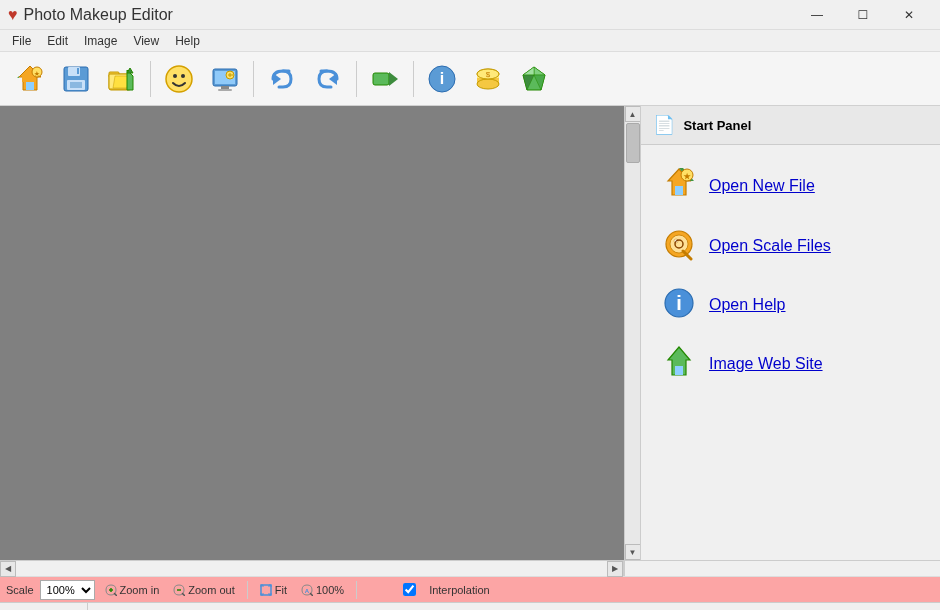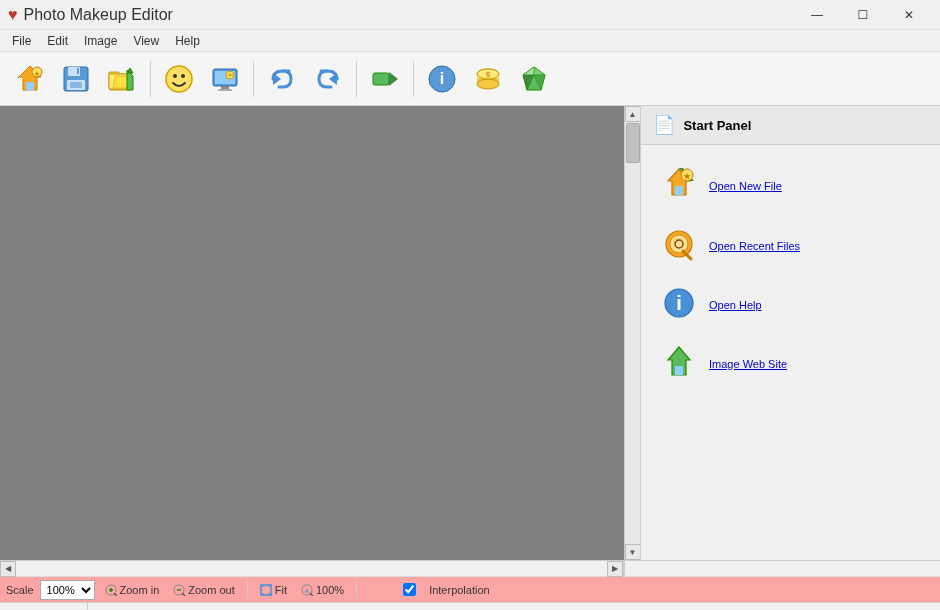--- a/index.html
+++ b/index.html
@@ -110,21 +110,21 @@
       display: flex; align-items: center; gap: 8px;
       border-bottom: 1px solid #ccc;
       font-weight: bold; font-size: 13px;
     }
     #panel-content { padding: 12px 8px; display: flex; flex-direction: column; gap: 4px; }
     .panel-item {
       display: flex; align-items: center; gap: 12px;
       padding: 8px 12px;
       cursor: pointer; border-radius: 2px;
     }
-    .panel-item a { color: #0000cc; text-decoration: underline; font-size: 11px; }
+    .panel-item a { color: #0000cc; text-decoration: underline; font-size: 16px; }
     .hscroll-arrow {
       width: 16px; height: 16px;
       display: flex; align-items: center; justify-content: center;
       cursor: pointer; font-size: 8px; color: #555;
       background: #e8e8e8; border: 1px solid #bbb;
     }
     .hscroll-track { flex: 1; height: 100%; background: #e8e8e8; }
 
     
     #bottom-toolbar {
@@ -347,21 +347,21 @@
       <div class="panel-item">
         <span>
           <svg width="36" height="36" viewBox="0 0 36 36">
             <circle cx="18" cy="18" r="13" fill="#f5a623" stroke="#c47c00" stroke-width="1.2"></circle>
             <circle cx="18" cy="18" r="9" fill="#ffe097" stroke="#c47c00" stroke-width="0.8"></circle>
             <circle cx="15" cy="15" r="2" fill="white" stroke="#c47c00" stroke-width="0.5"></circle>
             <path d="M22,25 L30,33" stroke="#c47c00" stroke-width="3" stroke-linecap="round"></path>
             <circle cx="18" cy="18" r="4" fill="none" stroke="#8a4500" stroke-width="1.5"></circle>
           </svg>
         </span>
-        <a href="#">Open Recent Files</a>
+        <a href="#">Open Scale Files</a>
       </div>
 
       <div class="panel-item">
         <span>
           <svg width="36" height="36" viewBox="0 0 36 36">
             <circle cx="18" cy="18" r="14" fill="#4a90d9" stroke="#2b6cb0" stroke-width="1.2"></circle>
             <text x="18" y="25" text-anchor="middle" font-size="20" font-weight="bold" fill="white">i</text>
           </svg>
         </span>
         <a href="#">Open Help</a>

